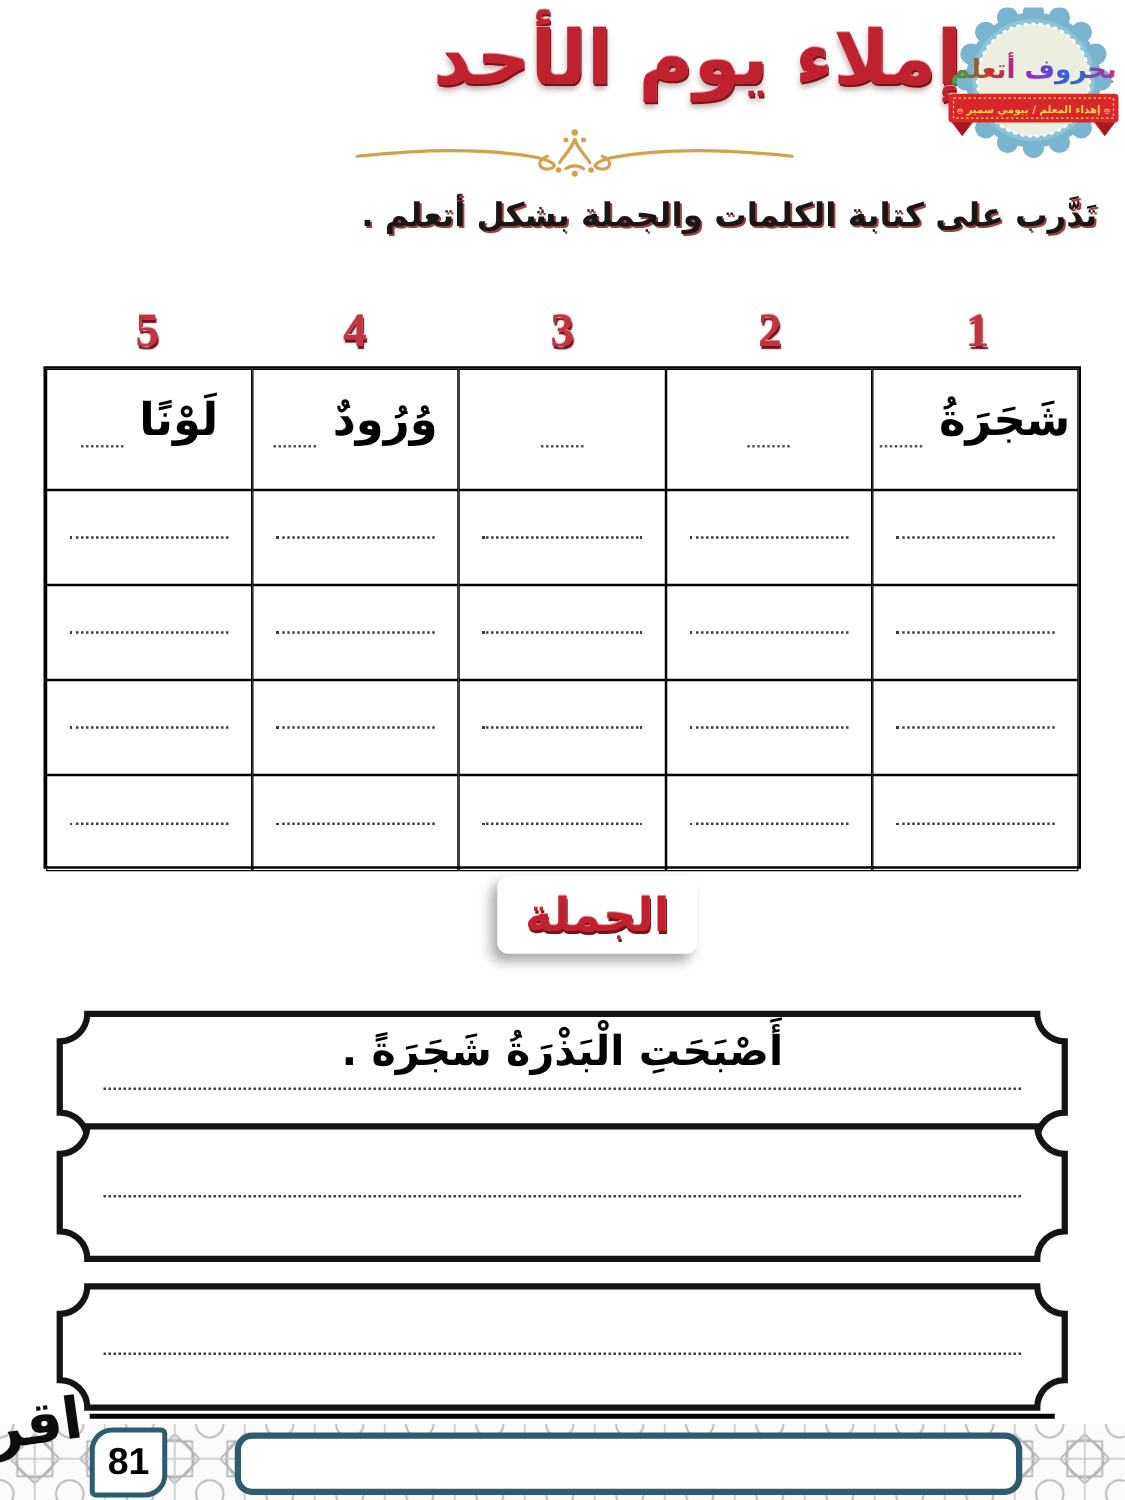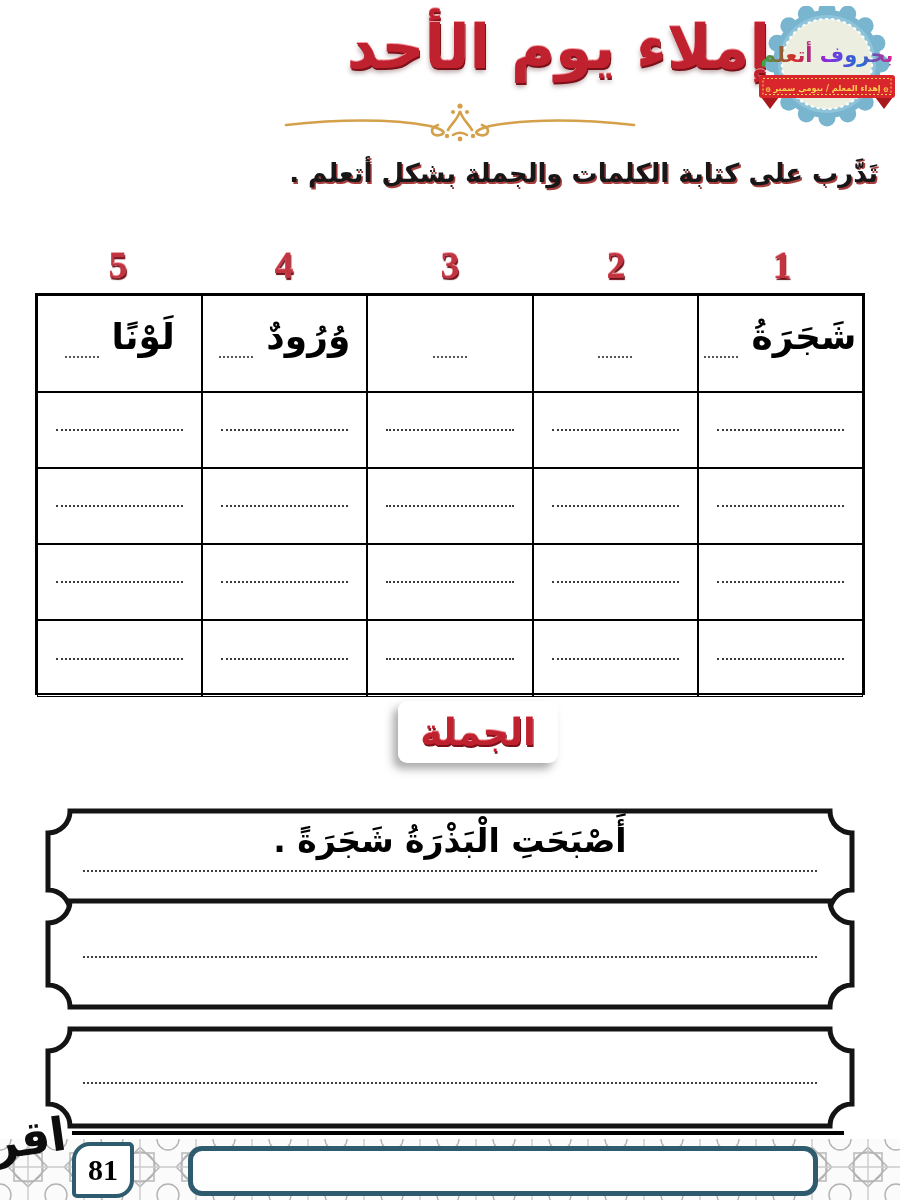--- a/index.html
+++ b/index.html
@@ -86,21 +86,21 @@
     position:absolute; top:1118px; left:2px; width:64px;
     font-size:46px; font-weight:bold; color:#0d0d0d;
     transform:rotate(-8deg); text-align:center; line-height:.9;
   }
   .pagenum {
     position:absolute; top:1142px; left:72px; width:62px; height:56px;
     background:#fff; border:4px solid #2e5b6e;
     border-radius:18px 5px 18px 5px;
     display:flex; align-items:center; justify-content:center;
     font-size:30px; font-weight:bold; color:#000;
-    font-family:Liberation Serif, serif; direction:ltr;
+    font-family:Liberation Sans, sans-serif; direction:ltr;
   }
   .foot-box {
     position:absolute; top:1146px; left:188px; width:630px; height:50px;
     background:#fff; border:5px solid #2e5b6e; border-radius:14px;
   }
 </style>
 </head>
 <body>
 
 <div class="page">

